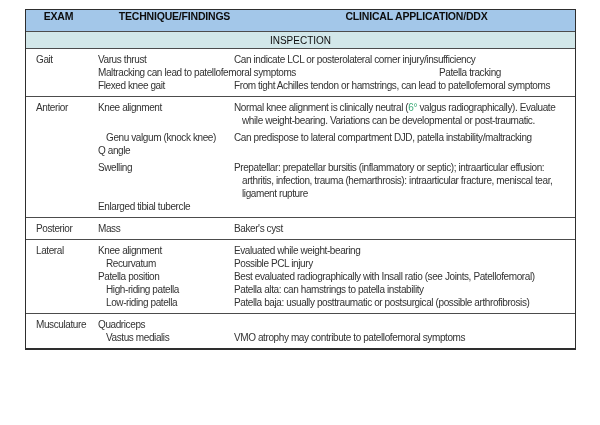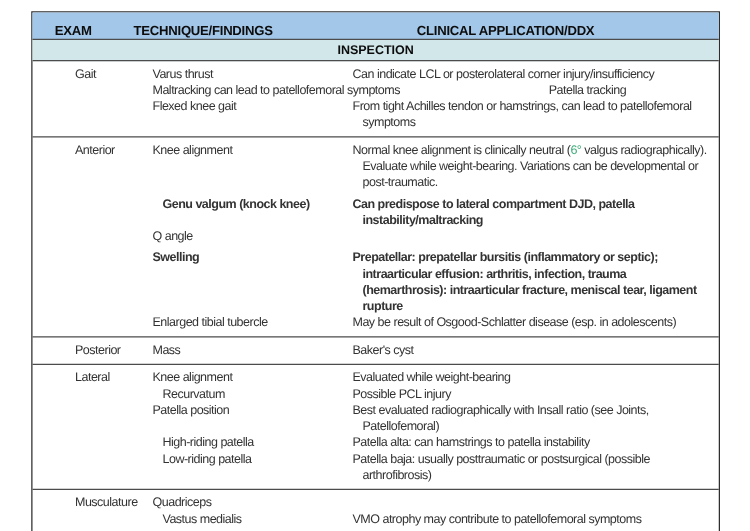--- a/index.html
+++ b/index.html
@@ -22,65 +22,65 @@
     border: 1.5px solid #2e2e2e;
     border-bottom-width: 2px;
     background: #fff;
   }
   
   .thead {
     display: flex;
     background: var(--header-bg);
     border-bottom: 1.5px solid var(--line);
     height: 22px;
-    align-items: flex-end;
+    align-items: flex-start;
+    gap: 12px;
   }
   .thead .hc {
     font-weight: bold;
     font-size: 10.5px;
     color: #0d0d0d;
     text-align: center;
     letter-spacing: -0.2px;
   }
   .hc.c1 { width: 65px; }
-  .hc.c2 { width: 143px; margin-top: 29px; }
+  .hc.c2 { width: 143px; }
   .hc.c3 { flex: 1; }
   
   .subhead {
     background: var(--subheader-bg);
     border-bottom: 1.5px solid var(--line);
     height: 17px;
     line-height: 17px;
     text-align: center;
-    font-weight: bold;
+    font-weight: normal;
     font-size: 10px;
     color: #0d0d0d;
   }
   
   .sec {
     position: relative;
     padding: 4px 0 4px 0;
   }
   .sec + .sec { border-top: 1.4px solid var(--line); }
   .exam {
     position: absolute;
     left: 10px; top: 4px;
     width: 58px;
     font-size: 10px;
     line-height: 13px;
     letter-spacing: -0.3px;
   }
   .rows { margin-left: 72px; }
   .row { display: flex; }
-  .row.mt { margin-top: 4px; font-weight: bold; }
+  .row.mt { margin-top: 4px; }
   .cell {
     font-size: 10px;
     line-height: 13px;
     letter-spacing: -0.4px;
-    margin-left: 24px;
   }
   .tech {
     flex: none;
     width: 136px;
     padding-left: 8px;
     text-indent: -8px;
     padding-right: 0;
   }
   .tech.ind {
     padding-left: 16px;
@@ -139,21 +139,20 @@
       </div>
       <div class="row">
         <div class="cell tech">Q angle</div>
       </div>
       <div class="row mt">
         <div class="cell tech">Swelling</div>
         <div class="cell clin">Prepatellar: prepatellar bursitis (inflammatory or septic); intraarticular effusion: arthritis, infection, trauma (hemarthrosis): intraarticular fracture, meniscal tear, ligament rupture</div>
       </div>
       <div class="row">
         <div class="cell tech">Enlarged tibial tubercle</div>
-        <div class="cell clin">May be result of Osgood-Schlatter disease (esp. in adolescents)</div>
       </div>
     </div>
   </div>
 
   <div class="sec">
     <div class="exam cell">Posterior</div>
     <div class="rows">
       <div class="row">
         <div class="cell tech">Mass</div>
         <div class="cell clin">Baker's cyst</div>

